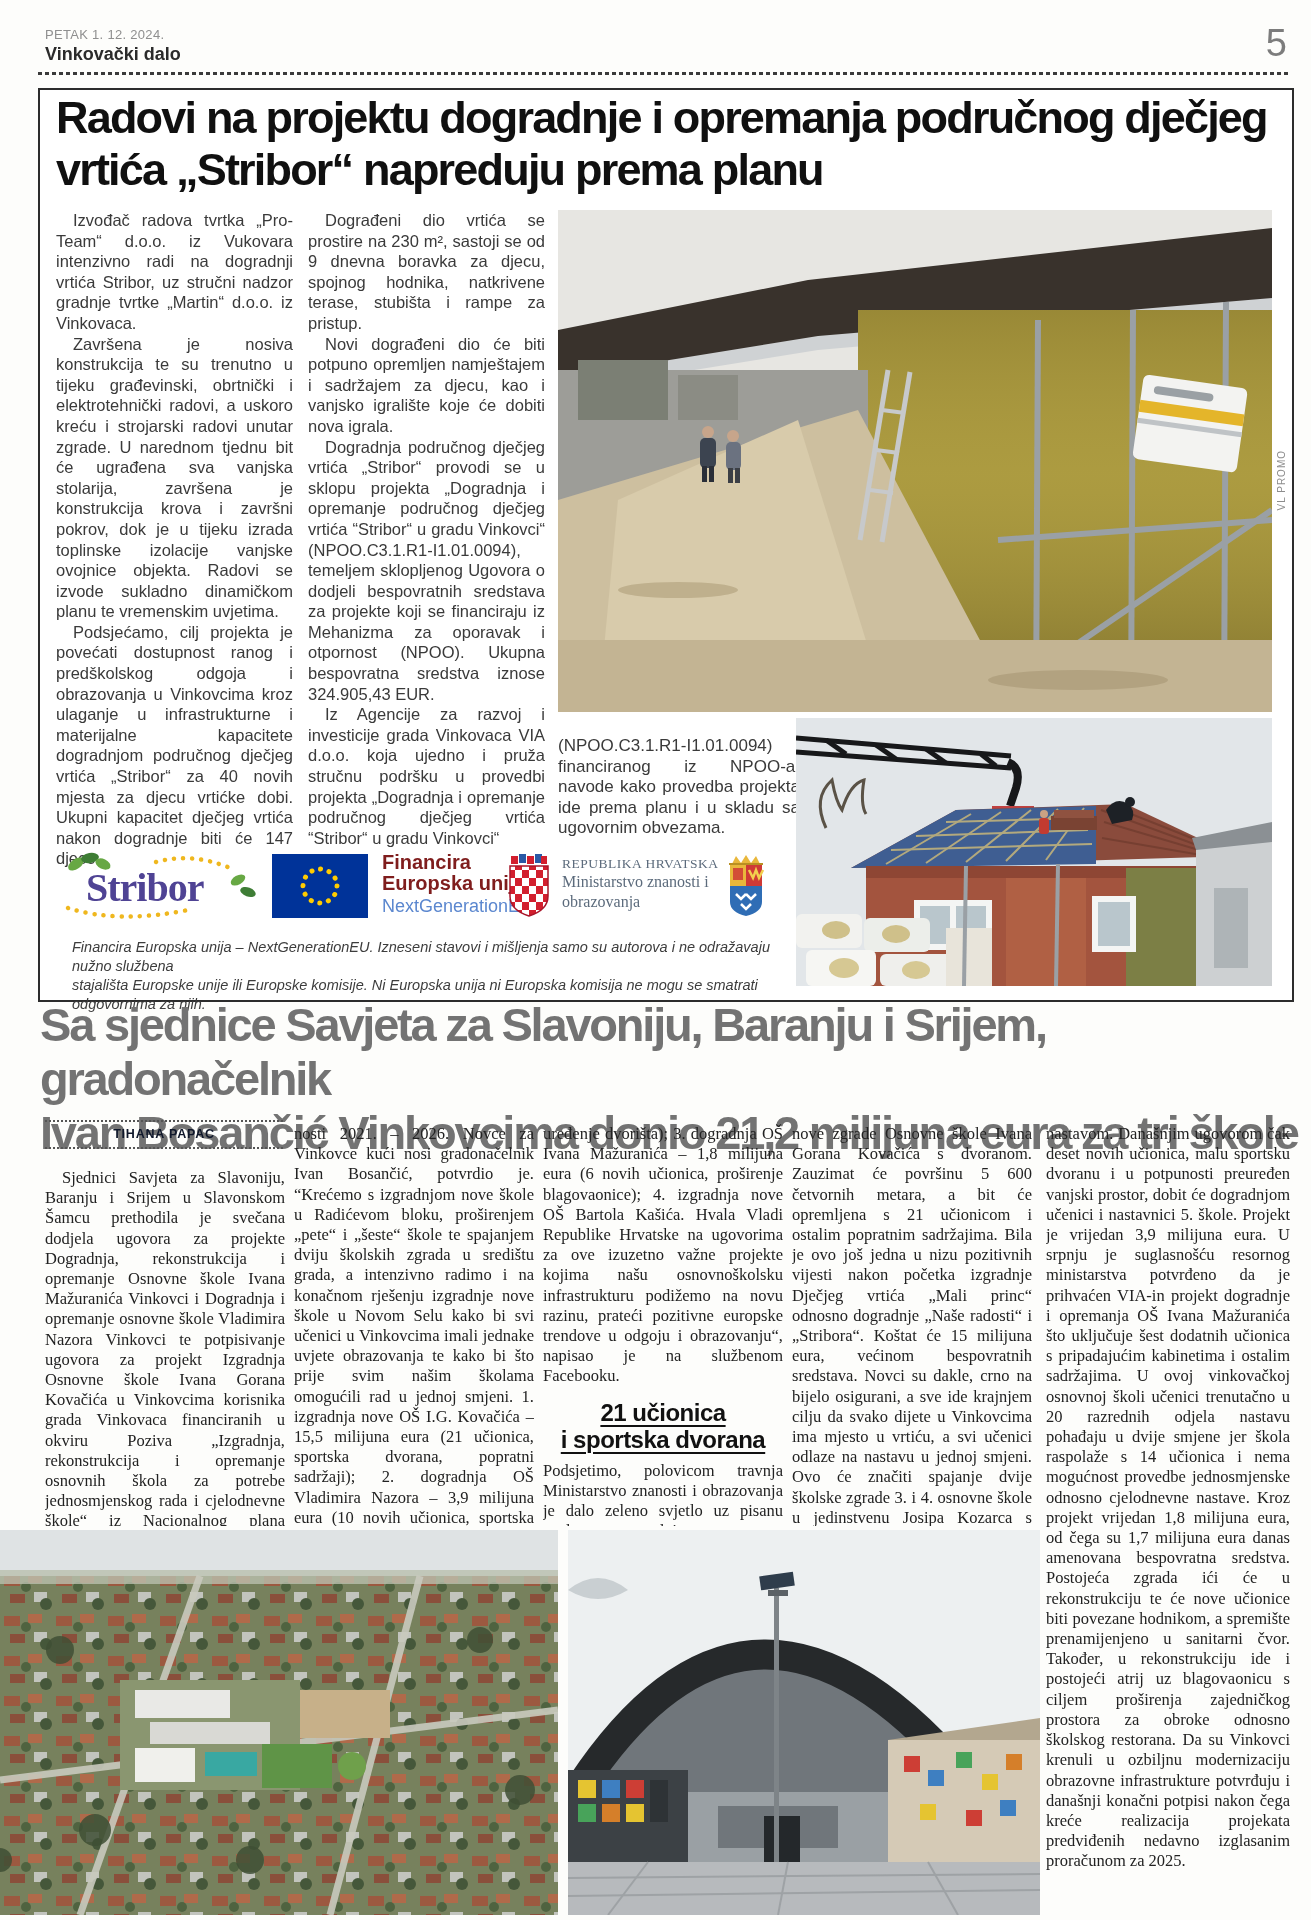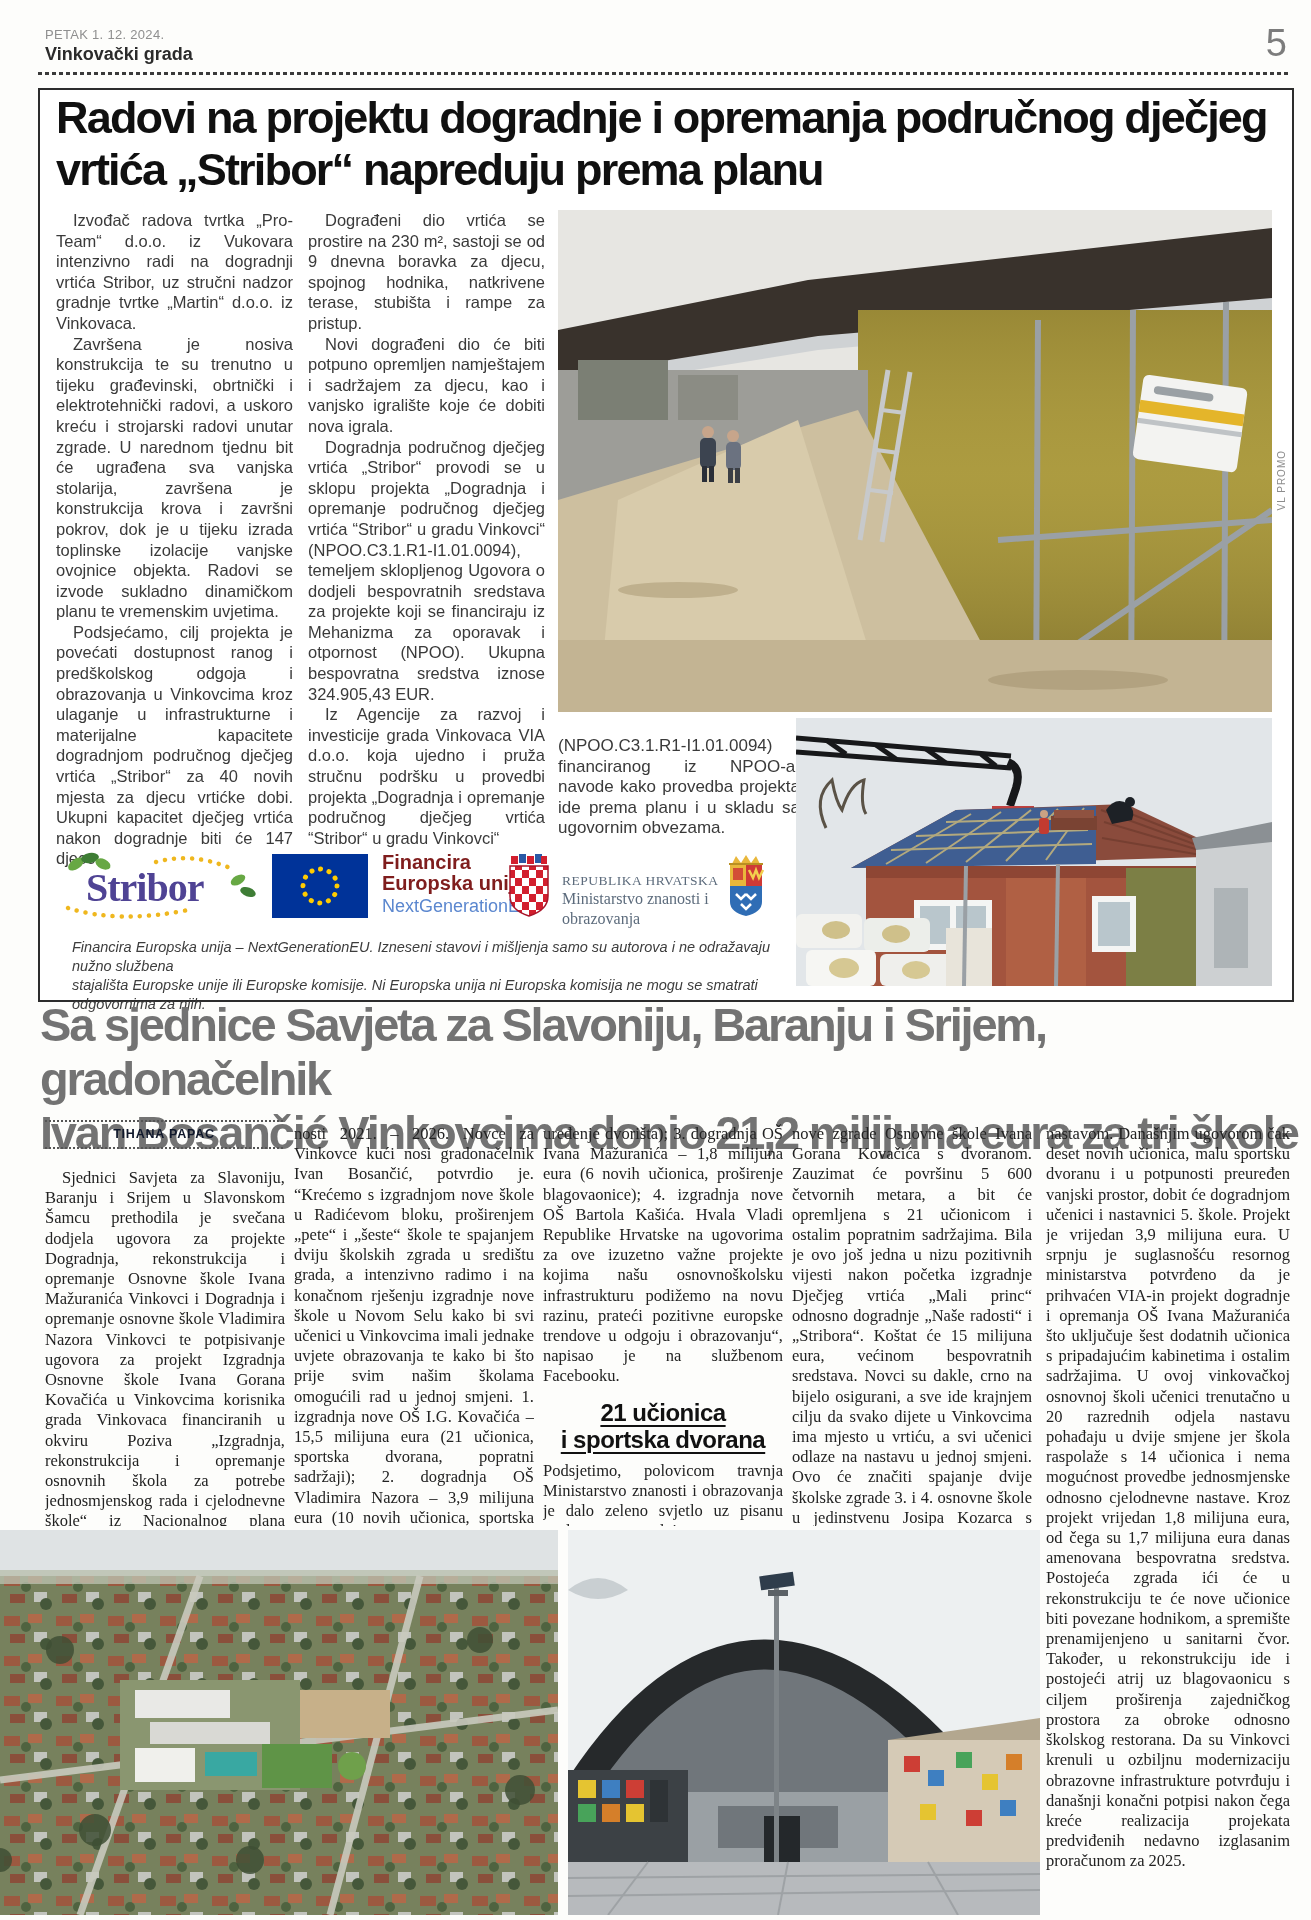--- a/index.html
+++ b/index.html
@@ -36,21 +36,21 @@
     font-size:10px;color:#8d8d8d;letter-spacing:1px;}
   
   .logos{position:absolute;left:16px;top:758px;width:740px;height:80px;}
   .logo-stribor{position:absolute;left:4px;top:4px;width:196px;height:70px;}
   .stribor-word{position:absolute;left:26px;top:12px;font-size:40px;font-weight:700;letter-spacing:-1px;color:#4f4394;font-family:Liberation Serif, serif;}
   .logo-eu{position:absolute;left:216px;top:6px;width:96px;height:64px;}
   .eu-text{position:absolute;left:326px;top:4px;line-height:1.05;}
   .eu-text .l1,.eu-text .l2{font-size:20px;font-weight:700;color:#7f1d1d;}
   .eu-text .l3{font-size:18px;color:#5b87cf;margin-top:3px;}
   .logo-hr{position:absolute;left:452px;top:6px;width:42px;height:64px;}
-  .hr-text{position:absolute;left:506px;top:8px;font-family:"Liberation Serif",serif;color:#5c6b7c;line-height:1.22;margin-top:17px;}
+  .hr-text{position:absolute;left:506px;top:8px;font-family:"Liberation Serif",serif;color:#5c6b7c;line-height:1.22;}
   .hr-text .l1{font-size:13.5px;letter-spacing:.5px;}
   .hr-text .l2,.hr-text .l3{font-size:16px;}
   .logo-vk{position:absolute;left:668px;top:6px;width:44px;height:64px;}
   .disclaimer{position:absolute;left:32px;top:848px;width:736px;text-align:left;
     font-style:italic;font-size:14.5px;line-height:19px;color:#3d3d3d;}
   
   .a2head{position:absolute;left:40px;top:998px;width:1262px;
     font-size:47px;line-height:54px;font-weight:700;letter-spacing:-2.2px;color:#737373;}
   .byline{position:absolute;left:45px;top:1120px;width:238px;text-align:center;
     border-top:2px dotted #555;border-bottom:2px dotted #555;padding:5px 0 6px;
@@ -62,21 +62,21 @@
   .a2c4{left:792px;top:1124px;width:240px;height:402px;}
   .a2c5{left:1046px;top:1124px;width:244px;height:784px;}
   .subhead{font-family:"Liberation Sans",sans-serif;text-align:center;font-weight:700;
     font-size:24px;line-height:27px;letter-spacing:-.5px;color:#111;margin:12px 0 8px;}
   .subhead span{text-decoration:underline;text-decoration-thickness:2px;text-underline-offset:4px;display:block;}
 </style>
 </head>
 <body>
 
 <div class="masthead-date">PETAK 1. 12. 2024.</div>
-<div class="masthead-title">Vinkovački grada</div>
+<div class="masthead-title">Vinkovački dalo</div>
 <div class="pageno">5</div>
 <div class="toprule"></div>
 
 <div class="a1box">
   <div class="a1head">Radovi na projektu dogradnje i opremanja područnog dječjeg vrtića „Stribor“ napreduju prema planu</div>
 
   <div class="col a1col a1c1">
       <p class="para">Izvođač radova tvrtka „Pro-Team“ d.o.o. iz Vukovara intenzivno radi na dogradnji vrtića Stribor, uz stručni nadzor gradnje tvrtke „Martin“ d.o.o. iz Vinkovaca.</p>
       <p class="para">Završena je nosiva konstrukcija te su trenutno u tijeku građevinski, obrtnički i elektrotehnički radovi, a uskoro kreću i strojarski radovi unutar zgrade. U narednom tjednu bit će ugrađena sva vanjska stolarija, završena je konstrukcija krova i završni pokrov, dok je u tijeku izrada toplinske izolacije vanjske ovojnice objekta. Radovi se izvode sukladno dinamičkom planu te vremenskim uvjetima.</p>
       <p class="para">Podsjećamo, cilj projekta je povećati dostupnost ranog i predškolskog odgoja i obrazovanja u Vinkovcima kroz ulaganje u infrastrukturne i materijalne kapacitete dogradnjom područnog dječjeg vrtića „Stribor“ za 40 novih mjesta za djecu vrtićke dobi. Ukupni kapacitet dječjeg vrtića nakon dogradnje biti će 147 djece.</p>

